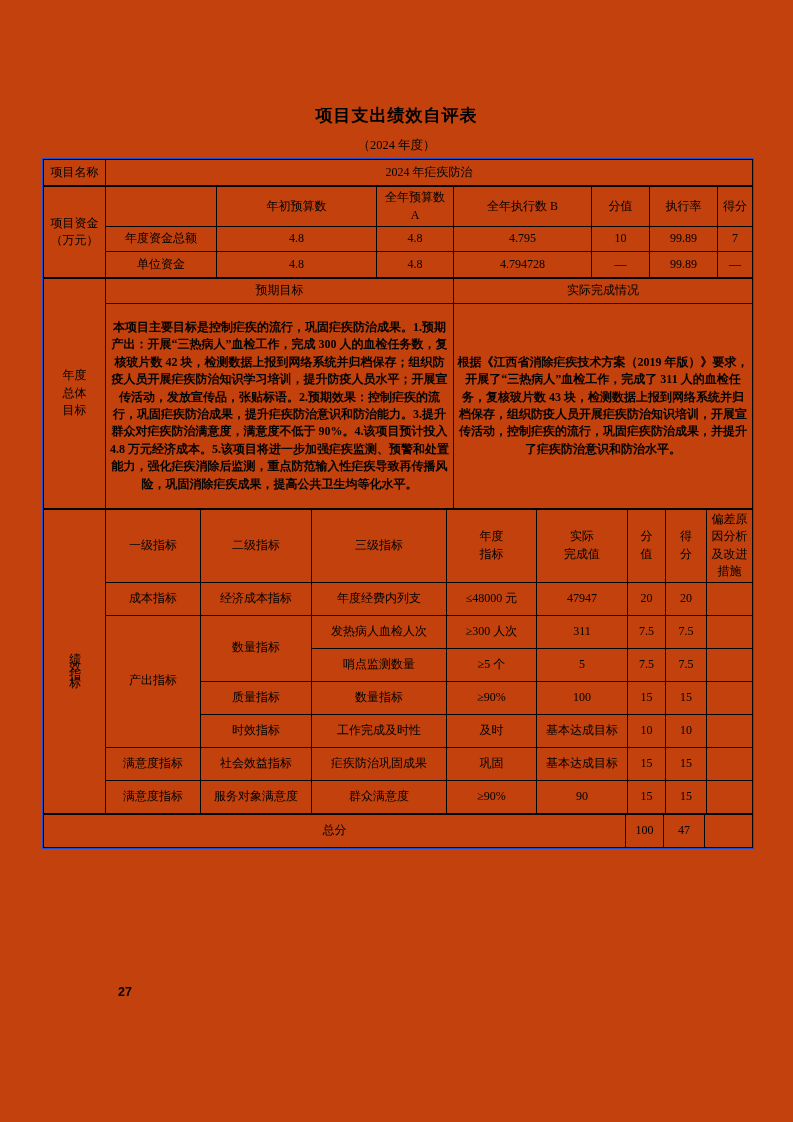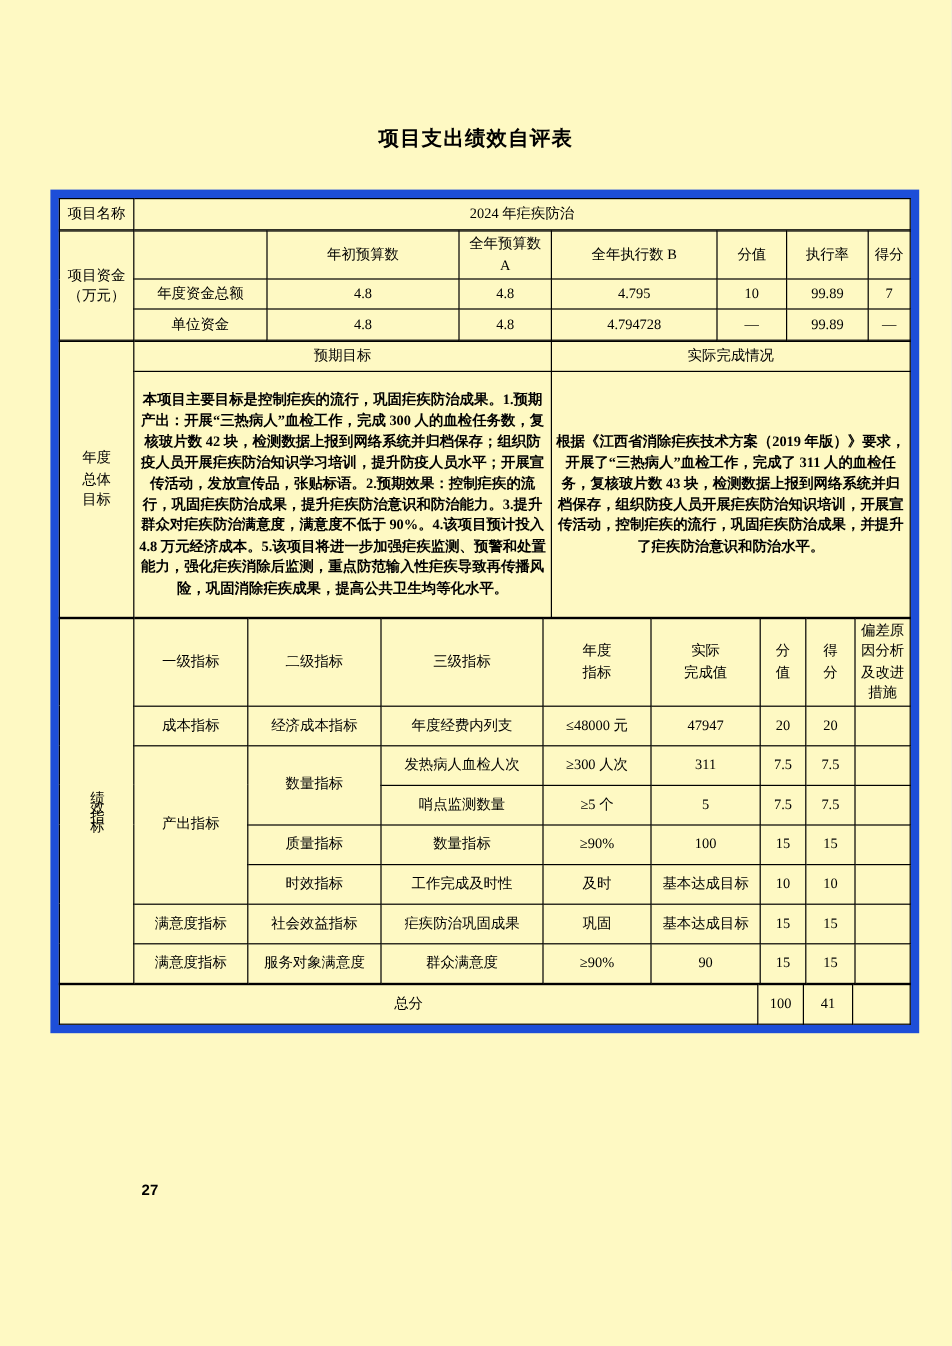--- a/index.html
+++ b/index.html
@@ -1,33 +1,33 @@
 <!DOCTYPE html>
 <html lang="zh"><head>
 <meta charset="utf-8">
 <style>
   html,body{margin:0;padding:0;background:#e8e8e8;}
   .page{
     width:793px;height:1122px;position:relative;margin:0 auto;
-    background:#fef9c3;color:#000;
+    background:#c2410c;color:#000;
     font-family:"Liberation Serif","DejaVu Serif",serif;
   }
   .doc-title{
     position:absolute;top:104px;left:0;width:100%;
     text-align:center;font-size:17px;font-weight:bold;
     font-family:"Liberation Sans","DejaVu Sans",sans-serif;
     letter-spacing:1px;
   }
   .doc-subtitle{
     position:absolute;top:137px;left:0;width:100%;
     text-align:center;font-size:12.5px;
   }
   .table-wrap{
     position:absolute;left:42px;top:158px;width:710px;
-    border:7px solid #1d4ed8;
+    border:1px solid #1d4ed8;
   }
   table.band{
     width:100%;border-collapse:collapse;table-layout:fixed;
   }
   table.band td{
     border:1px solid #000;
     font-size:12px;line-height:1.45;
     text-align:center;vertical-align:middle;
     padding:1px 3px;
     word-break:break-all;
@@ -54,20 +54,21 @@
     font-size:12.5px;font-weight:bold;
     font-family:"Liberation Sans","DejaVu Sans",sans-serif;
   }
 </style>
 </head>
 <body>
 
 <div class="page">
 
   <div class="doc-title">项目支出绩效自评表</div>
+  <div class="doc-subtitle">（2024 年度）</div>
 
   <div class="table-wrap">
 
     <table class="band">
       <colgroup>
           <col style="width:62px">
           <col style="width:348px">
           <col style="width:145px">
           <col>
         </colgroup>
@@ -246,21 +247,21 @@
       <colgroup>
           <col style="width:582px">
           <col style="width:38px">
           <col style="width:41px">
           <col>
         </colgroup>
       <tbody>
           <tr class="r30">
         <td>总分</td>
         <td>100</td>
-        <td>41</td>
+        <td>47</td>
         <td></td>
       </tr>
     </tbody>
       </table>
 
   </div>
 
   <div class="page-num">27</div>
 
 </div>

